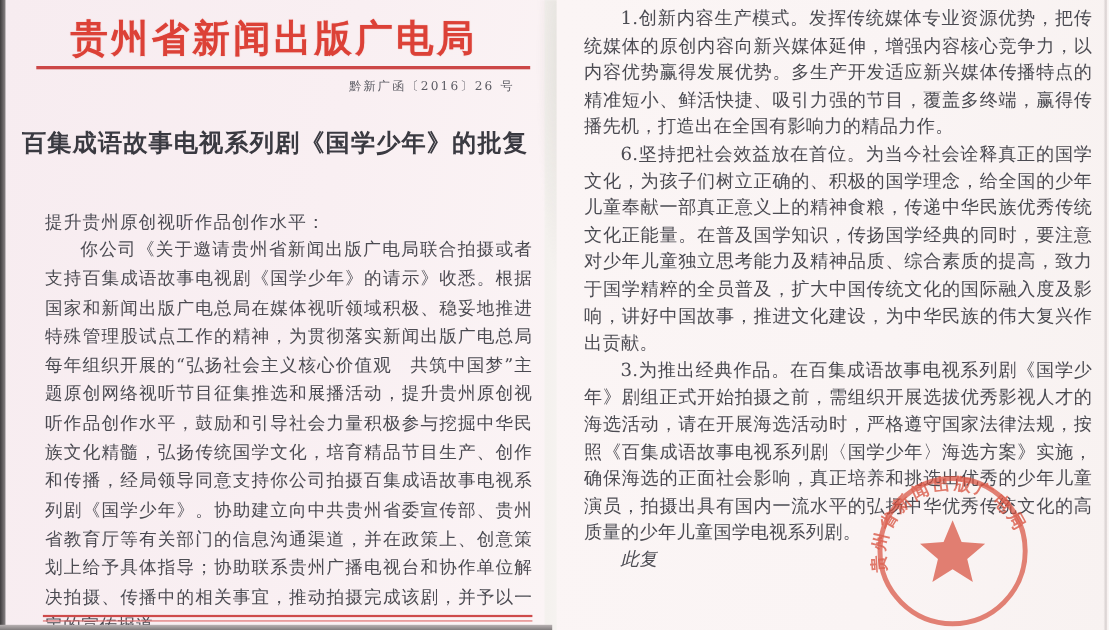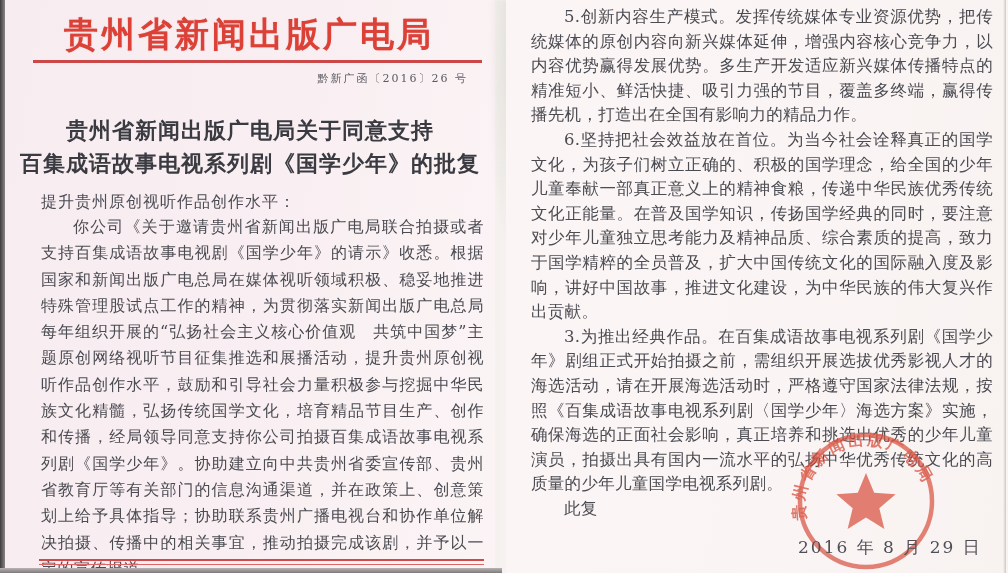--- a/index.html
+++ b/index.html
@@ -54,21 +54,21 @@
     position:absolute;left:506px;top:0;width:502px;height:573px;
     background:linear-gradient(95deg,#fbf5f5 0%,#faf4f4 60%,#f8f2f1 100%);
   }
   .edge-right{position:absolute;left:497px;top:0;width:3px;height:573px;
     background:linear-gradient(90deg,rgba(160,150,150,0),rgba(160,150,150,.45));}
   .rp-body{
     position:absolute;top:5px;left:25px;width:462px;
     font-size:16.5px;line-height:24.6px;color:#4b4b52;
     text-align:justify;letter-spacing:.3px;
   }
-  .rp-closing{margin:0;text-indent:2em;}
+  .rp-closing{margin:0;text-indent:2em;font-style:italic;}
   .rp-date{
     position:absolute;top:536px;left:292px;
     font-size:17px;color:#4f4f57;letter-spacing:2px;white-space:nowrap;z-index:3;
   }
   .seal{
     position:absolute;left:276px;top:426px;width:168px;height:150px;z-index:2;
     opacity:.88;
   }
   
   .gutter-noise{
@@ -80,51 +80,49 @@
 </head>
 <body>
 
 <div id="scan">
 
   <div class="page-left">
     <div class="lp-header">贵州省新闻出版广电局</div>
     <div class="lp-rule"></div>
     <div class="lp-docnum">黔新广函〔2016〕26 号</div>
     <div class="lp-title">
-      <div>贵州省新闻出版广电局关于同意支持</div>
       <div>百集成语故事电视系列剧《国学少年》的批复</div>
     </div>
     <div class="lp-addressee">提升贵州原创视听作品创作水平：</div>
     <div class="lp-body">
       <p>你公司《关于邀请贵州省新闻出版广电局联合拍摄或者支持百集成语故事电视剧《国学少年》的请示》收悉。根据国家和新闻出版广电总局在媒体视听领域积极、稳妥地推进特殊管理股试点工作的精神，为贯彻落实新闻出版广电总局每年组织开展的“弘扬社会主义核心价值观　共筑中国梦”主题原创网络视听节目征集推选和展播活动，提升贵州原创视听作品创作水平，鼓励和引导社会力量积极参与挖掘中华民族文化精髓，弘扬传统国学文化，培育精品节目生产、创作和传播，经局领导同意支持你公司拍摄百集成语故事电视系列剧《国学少年》。协助建立向中共贵州省委宣传部、贵州省教育厅等有关部门的信息沟通渠道，并在政策上、创意策划上给予具体指导；协助联系贵州广播电视台和协作单位解决拍摄、传播中的相关事宜，推动拍摄完成该剧，并予以一定的宣传报道。</p>
 
     </div>
     <div class="lp-rule2"></div>
   </div>
 
   <div class="edge-left"></div>
   <div class="edge-bottom"></div>
   <div class="gutter-noise"></div>
 
   <div class="page-right">
     <div class="edge-right"></div>
     <div class="rp-body">
-      <p>5.创新内容生产模式。发挥传统媒体专业资源优势，把传统媒体的原创内容向新兴媒体延伸，增强内容核心竞争力，以内容优势赢得发展优势。多生产开发适应新兴媒体传播特点的精准短小、鲜活快捷、吸引力强的节目，覆盖多终端，赢得传播先机，打造出在全国有影响力的精品力作。</p>
+      <p>1.创新内容生产模式。发挥传统媒体专业资源优势，把传统媒体的原创内容向新兴媒体延伸，增强内容核心竞争力，以内容优势赢得发展优势。多生产开发适应新兴媒体传播特点的精准短小、鲜活快捷、吸引力强的节目，覆盖多终端，赢得传播先机，打造出在全国有影响力的精品力作。</p>
       <p>6.坚持把社会效益放在首位。为当今社会诠释真正的国学文化，为孩子们树立正确的、积极的国学理念，给全国的少年儿童奉献一部真正意义上的精神食粮，传递中华民族优秀传统文化正能量。在普及国学知识，传扬国学经典的同时，要注意对少年儿童独立思考能力及精神品质、综合素质的提高，致力于国学精粹的全员普及，扩大中国传统文化的国际融入度及影响，讲好中国故事，推进文化建设，为中华民族的伟大复兴作出贡献。</p>
       <p>3.为推出经典作品。在百集成语故事电视系列剧《国学少年》剧组正式开始拍摄之前，需组织开展选拔优秀影视人才的海选活动，请在开展海选活动时，严格遵守国家法律法规，按照《百集成语故事电视系列剧〈国学少年〉海选方案》实施，确保海选的正面社会影响，真正培养和挑选出优秀的少年儿童演员，拍摄出具有国内一流水平的弘扬中华优秀传统文化的高质量的少年儿童国学电视系列剧。</p>
       <p class="rp-closing">此复</p>
     </div>
 
     <svg class="seal" viewBox="0 0 168 150" xmlns="http://www.w3.org/2000/svg">
       <circle cx="84" cy="75" r="66" fill="none" stroke="#d8503e" stroke-width="4.5" opacity="0.8"></circle>
       <polygon points="84,47 92.2,66.8 113.6,68.3 97.3,82.2 102.4,103 84,91.6 65.6,103 70.7,82.2 54.4,68.3 75.8,66.8" fill="#d8503e" opacity="0.82"></polygon>
       <defs>
         <path id="sealArc" d="M 26,103 A 62,62 0 1 1 142,103" fill="none"></path>
       </defs>
       <text font-size="15.5" fill="#d8503e" opacity="0.85" letter-spacing="3" font-family="DejaVu Serif, Liberation Serif, serif" font-weight="bold">
         <textPath href="#sealArc" startOffset="4%">贵州省新闻出版广电局</textPath>
       </text>
     </svg>
 
-    <div class="rp-date">2016 年 8 月 29 日</div>
   </div>
 
 </div>
 
 </body></html>

